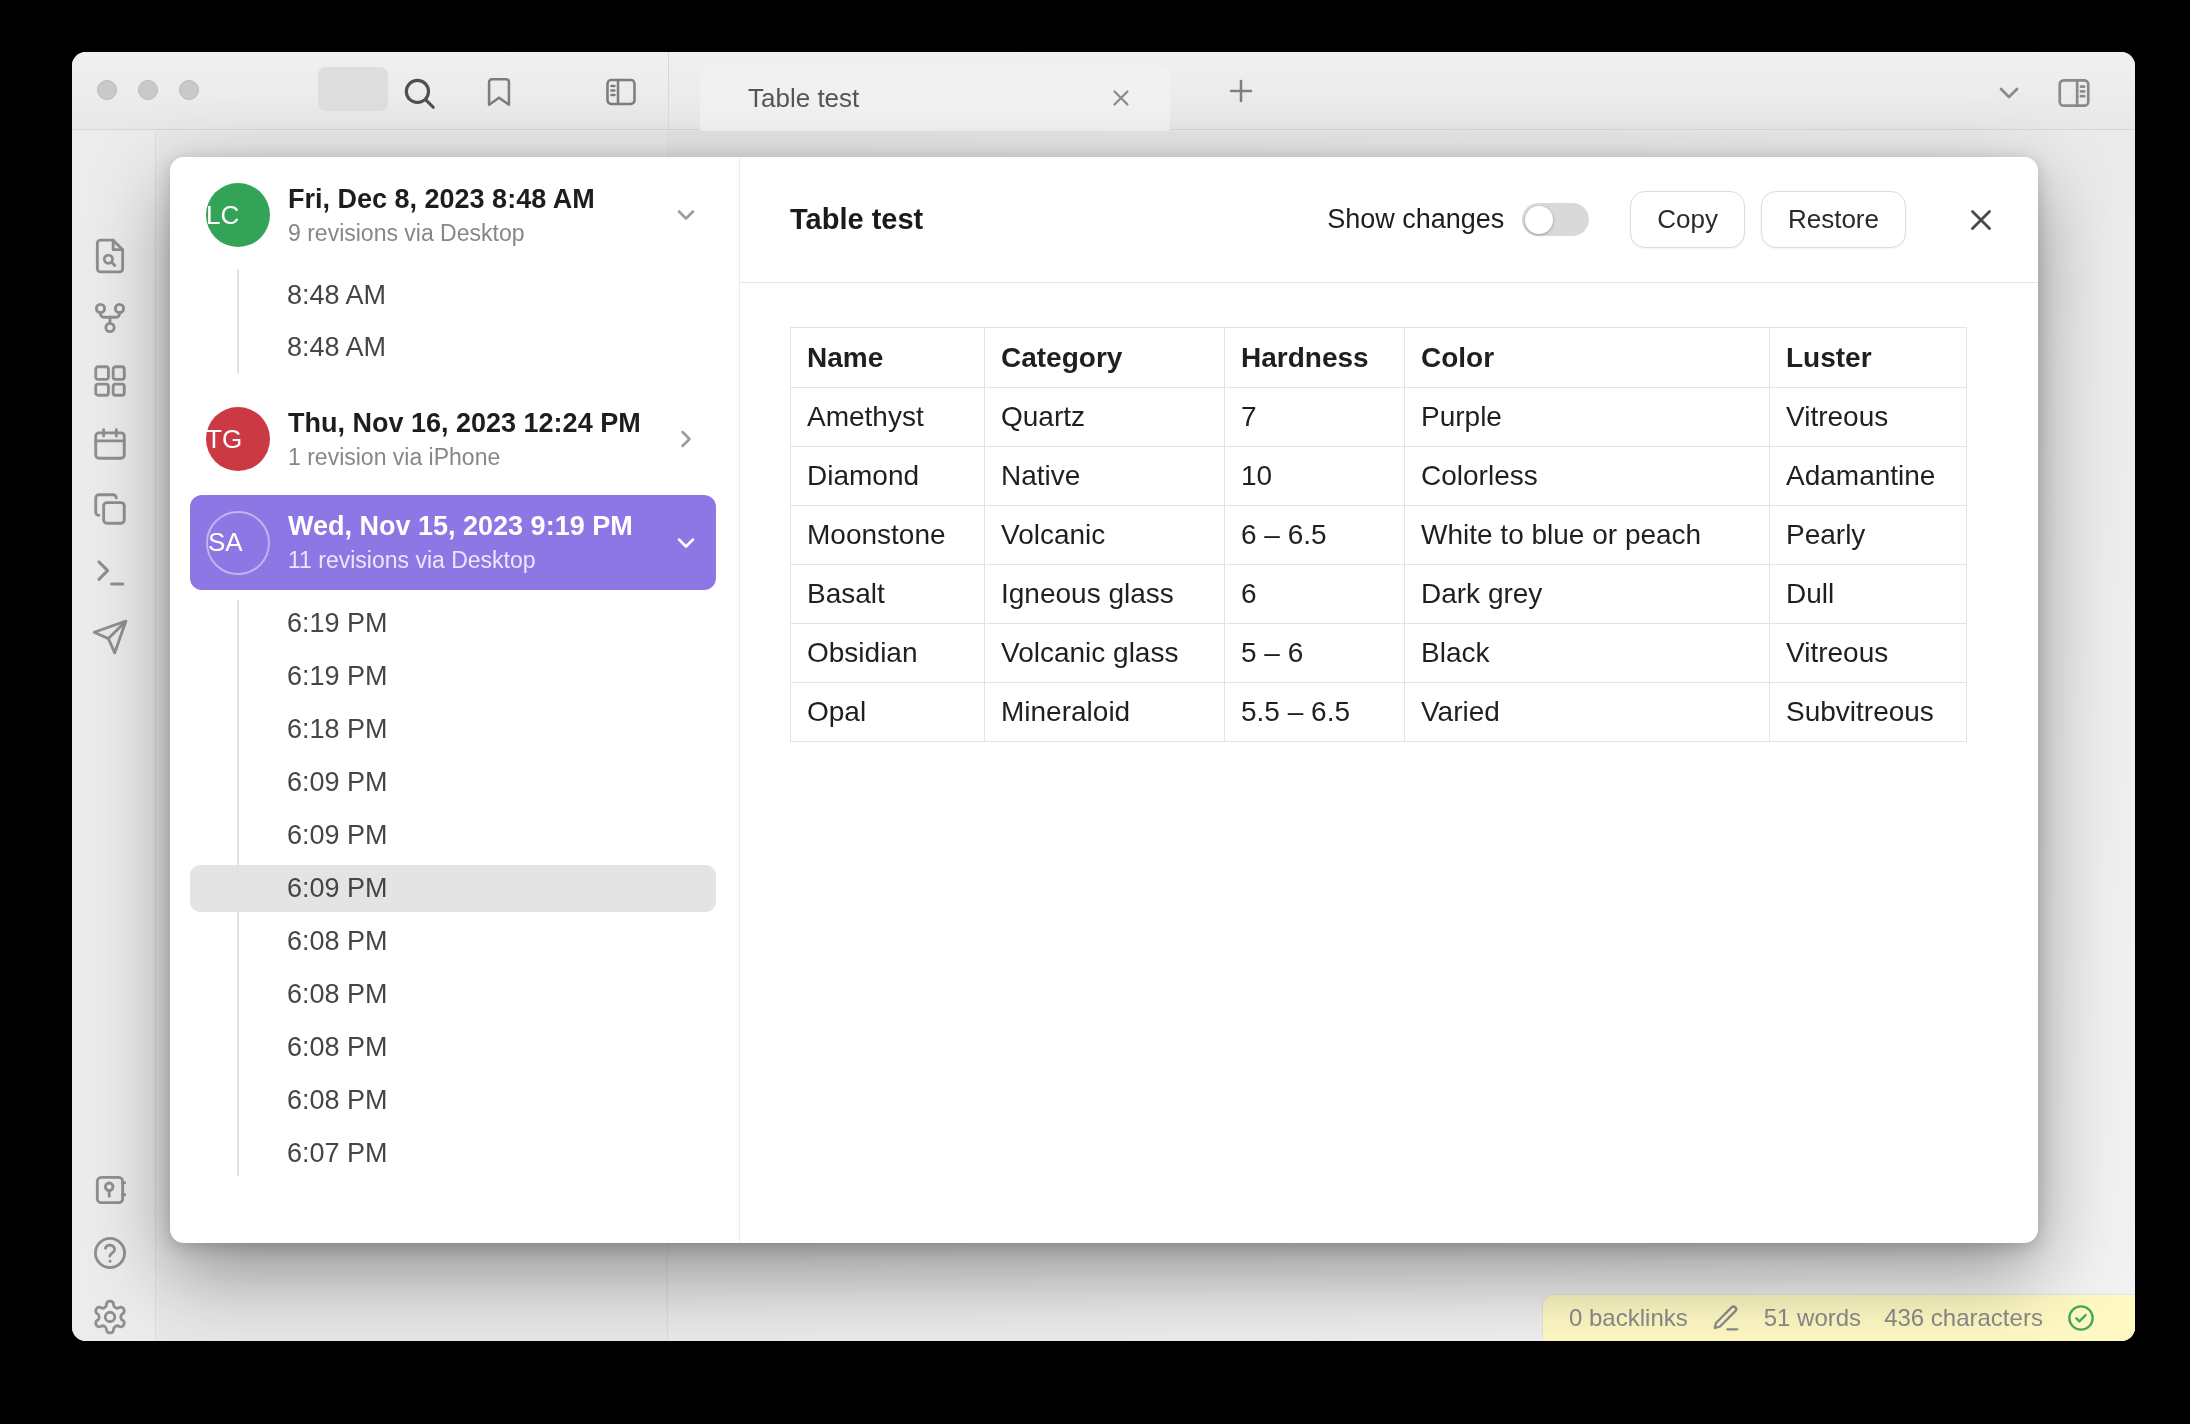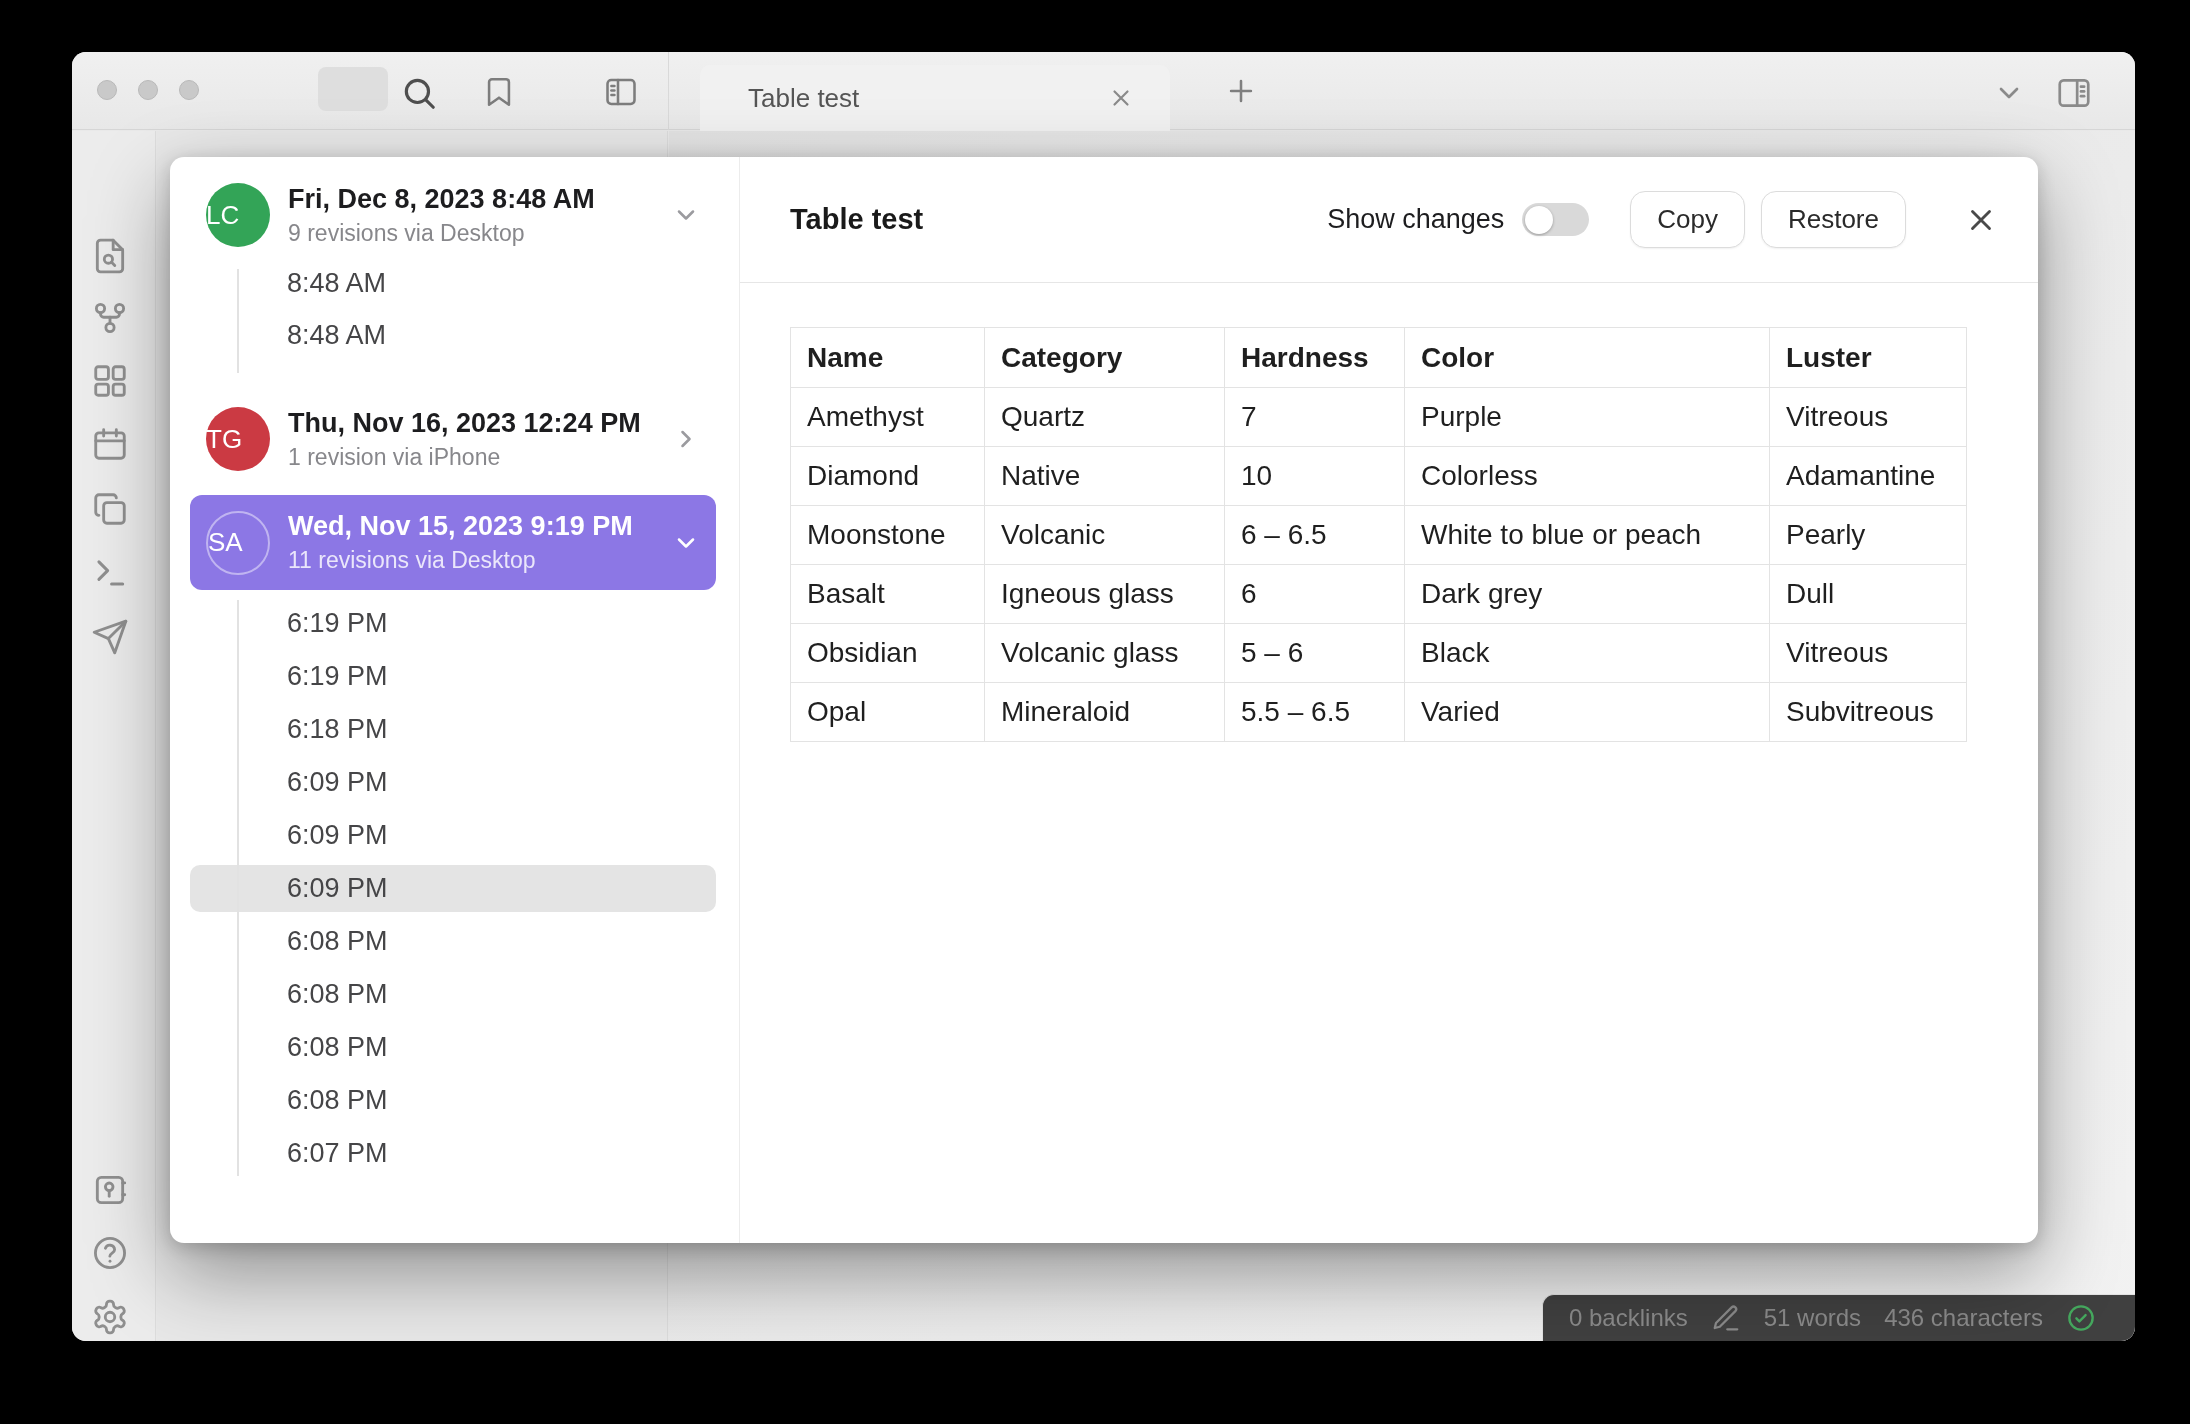--- a/index.html
+++ b/index.html
@@ -27,21 +27,21 @@
   .tb-right { position:absolute; right:42px; top:22px; display:flex; gap:30px; color:#8a8a8a; align-items:center; }
 
   .rail { position:absolute; left:0; top:79px; width:84px; bottom:0;
           background:#ececec; border-right:1px solid #dddddd; }
   .rail .ric { position:absolute; left:19px; color:#8f8f8f; display:flex; }
   .explorer { position:absolute; left:85px; top:79px; width:511px; bottom:0; background:#e8e8e8; border-right:1px solid #dcdcdc; }
   .editor { position:absolute; left:597px; top:79px; right:0; bottom:0;
             background:linear-gradient(135deg,#e3e3e3 0%,#ededed 70%,#f2f2f2 100%); }
 
   .statusbar { position:absolute; left:1470px; bottom:0; width:593px; height:47px;
-               background:#404040; border-top:1px solid #e2e2e2; border-left:1px solid #e2e2e2;
+               background:#fef9c3; border-top:1px solid #e2e2e2; border-left:1px solid #e2e2e2;
                border-top-left-radius:12px; display:flex; align-items:center; gap:23px;
                padding-left:26px; font-size:24px; color:#8b8b8b; }
   .statusbar svg { flex:none; }
   .check-ic { color:#45a85e; }
 
   
   .modal { position:absolute; left:170px; top:157px; width:1868px; height:1086px;
            background:#fff; border-radius:14px; box-shadow:0 30px 80px rgba(0,0,0,.38), 0 4px 18px rgba(0,0,0,.18); }
 
   .history { position:absolute; left:0; top:0; width:570px; height:100%;
@@ -59,21 +59,21 @@
   .hsub { font-size:23px; color:#87878b; margin-top:2px; }
   .hg3 .htitle { color:#fff; }
   .hg3 .hsub { color:rgba(255,255,255,.82); }
   .hchev { margin-left:auto; margin-right:16px; color:#9b9b9f; display:flex; }
   .hg3 .hchev { color:#fff; }
 
   .tline { position:absolute; left:67px; width:2px; background:#e2e2e2; }
   .tl1 { top:112px; height:104px; }
   .tl2 { top:443px; height:576px; }
   .times { position:absolute; left:20px; width:526px; list-style:none; }
-  .ts1 { top:100px; }
+  .ts1 { top:112px; }
   .ts2 { top:440px; }
   .times li { position:relative; height:52px; line-height:52px; padding-left:97px;
               font-size:27px; color:#454547; }
   .ts2 li { height:53px; line-height:53px; }
   .times li.selected::before { content:""; position:absolute; left:0; right:0; top:3px; bottom:3px;
                                background:#e4e4e4; border-radius:10px; z-index:0; }
   .times li span { position:relative; z-index:1; }
 
   .preview { position:absolute; left:570px; top:0; right:0; height:100%; }
   .pheader { display:flex; align-items:center; height:126px; border-bottom:1px solid #e6e6e6;

